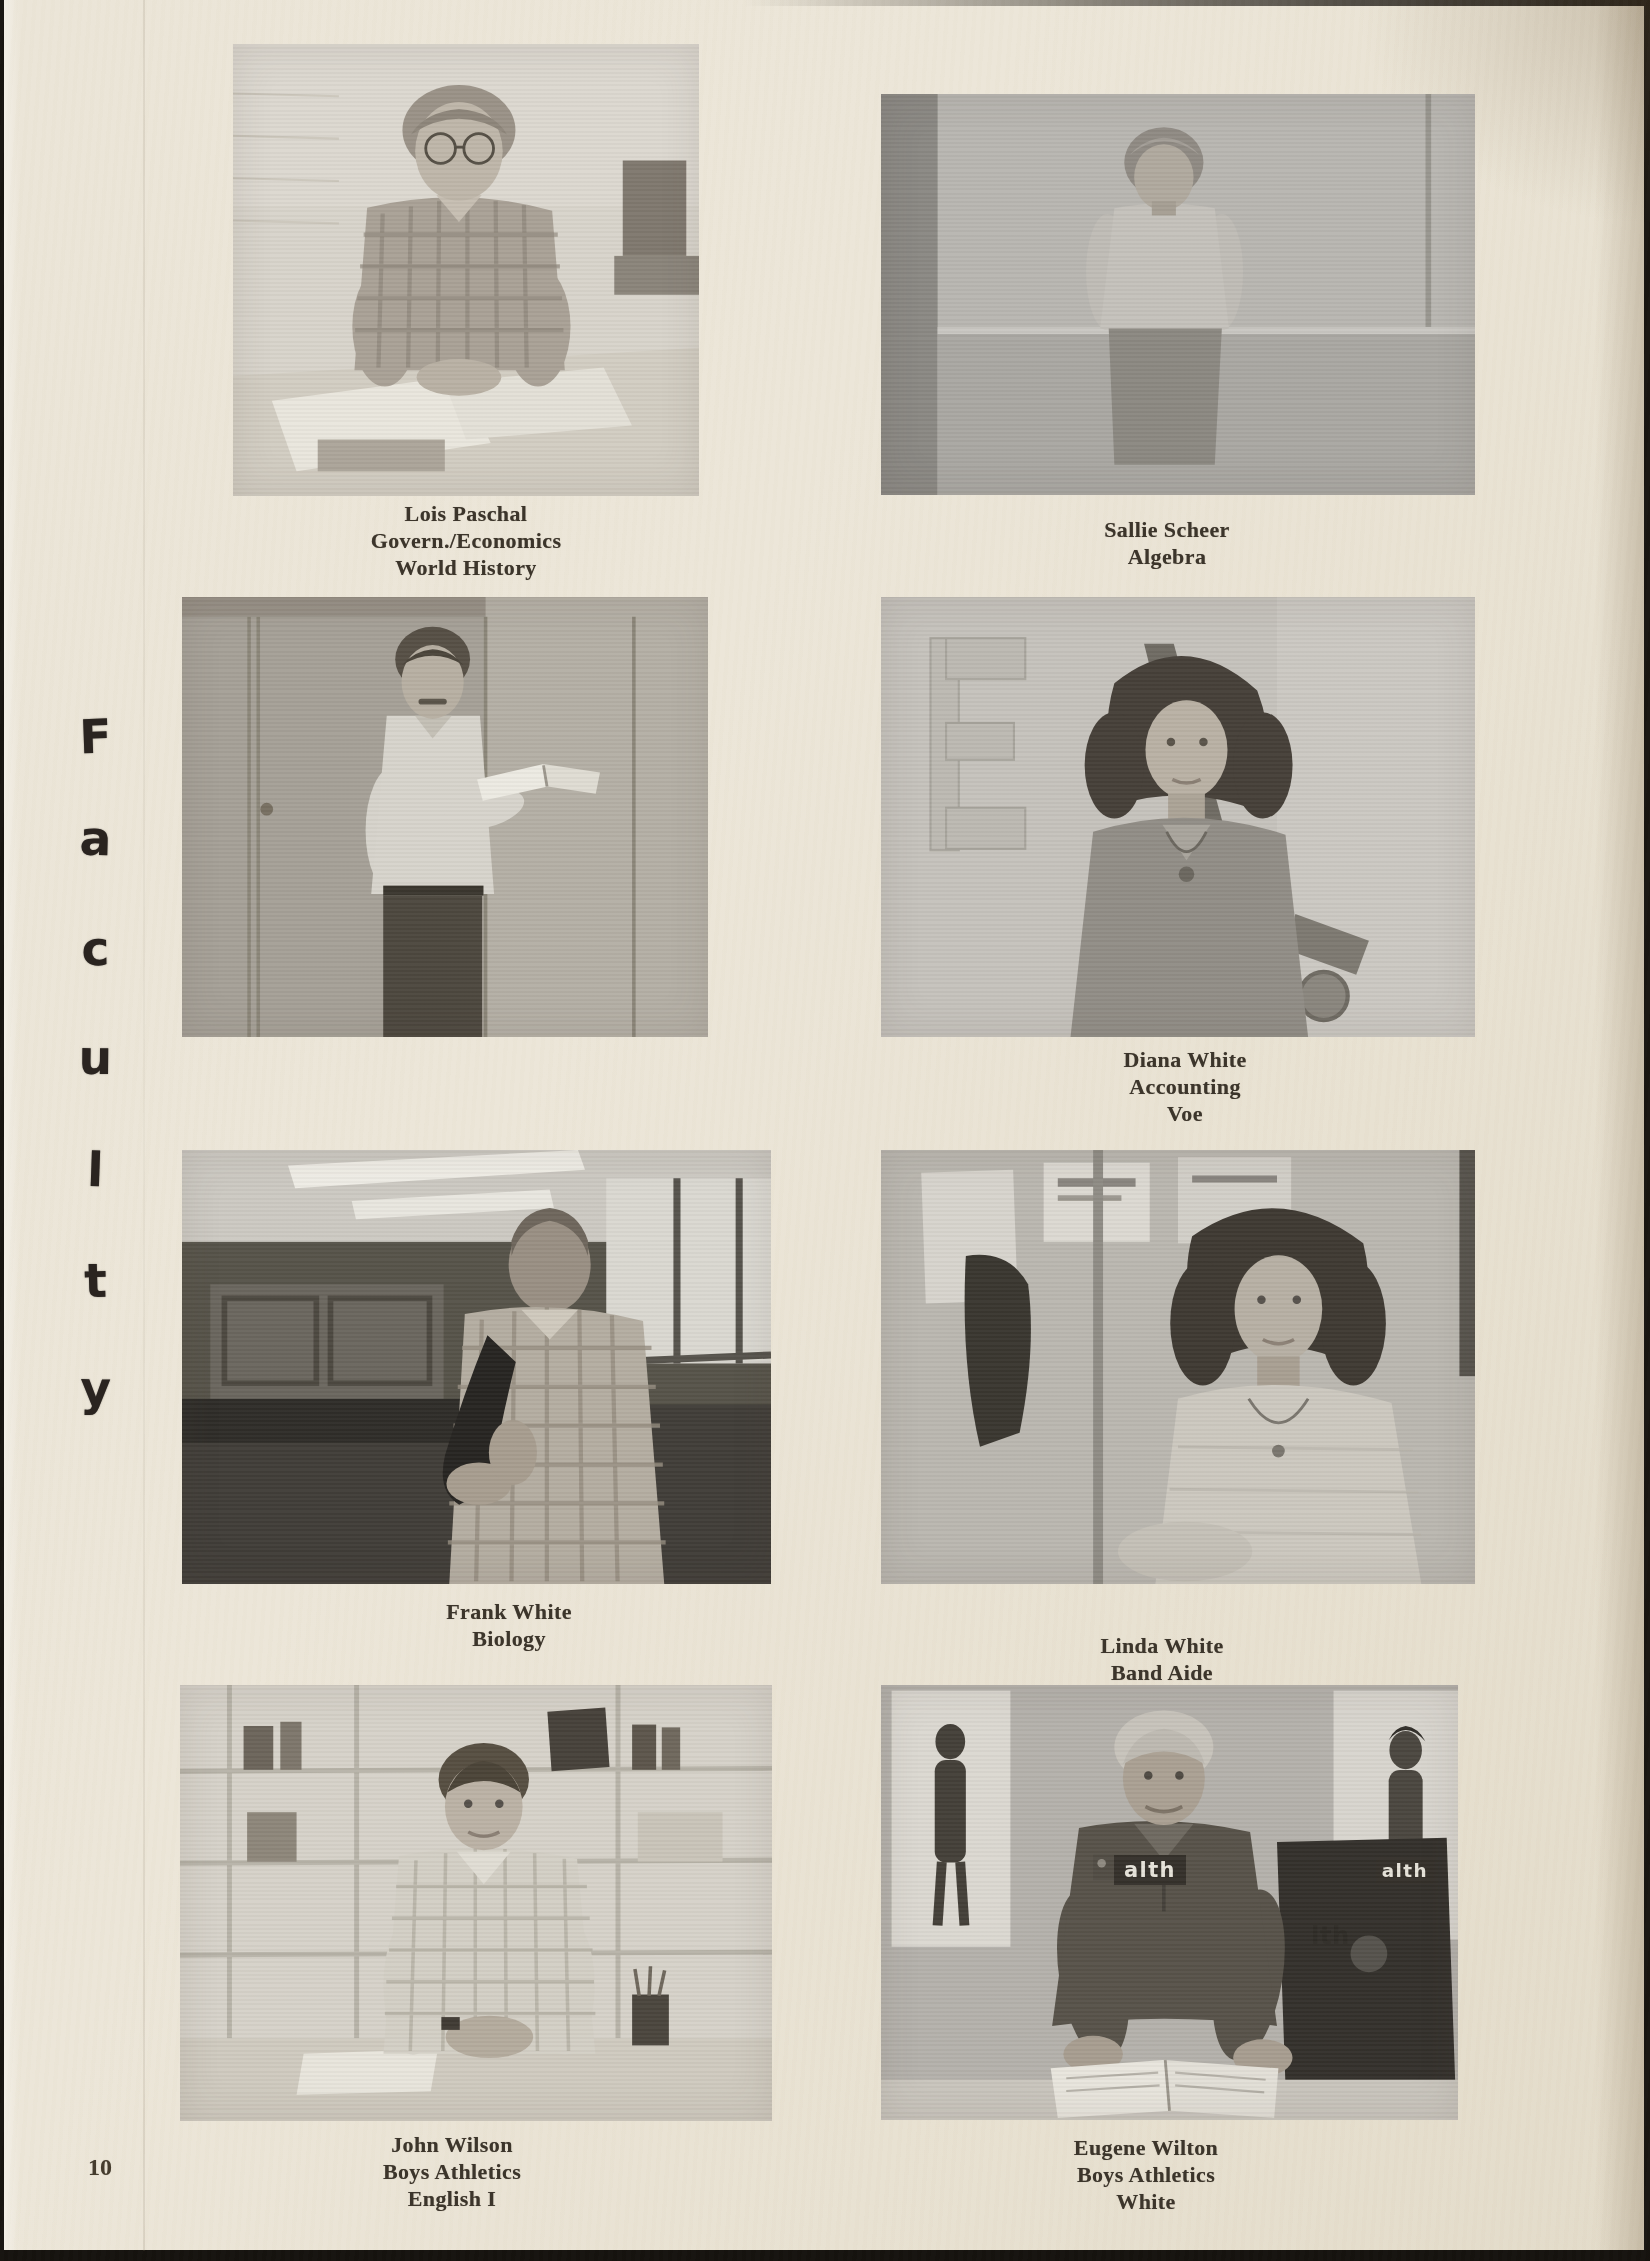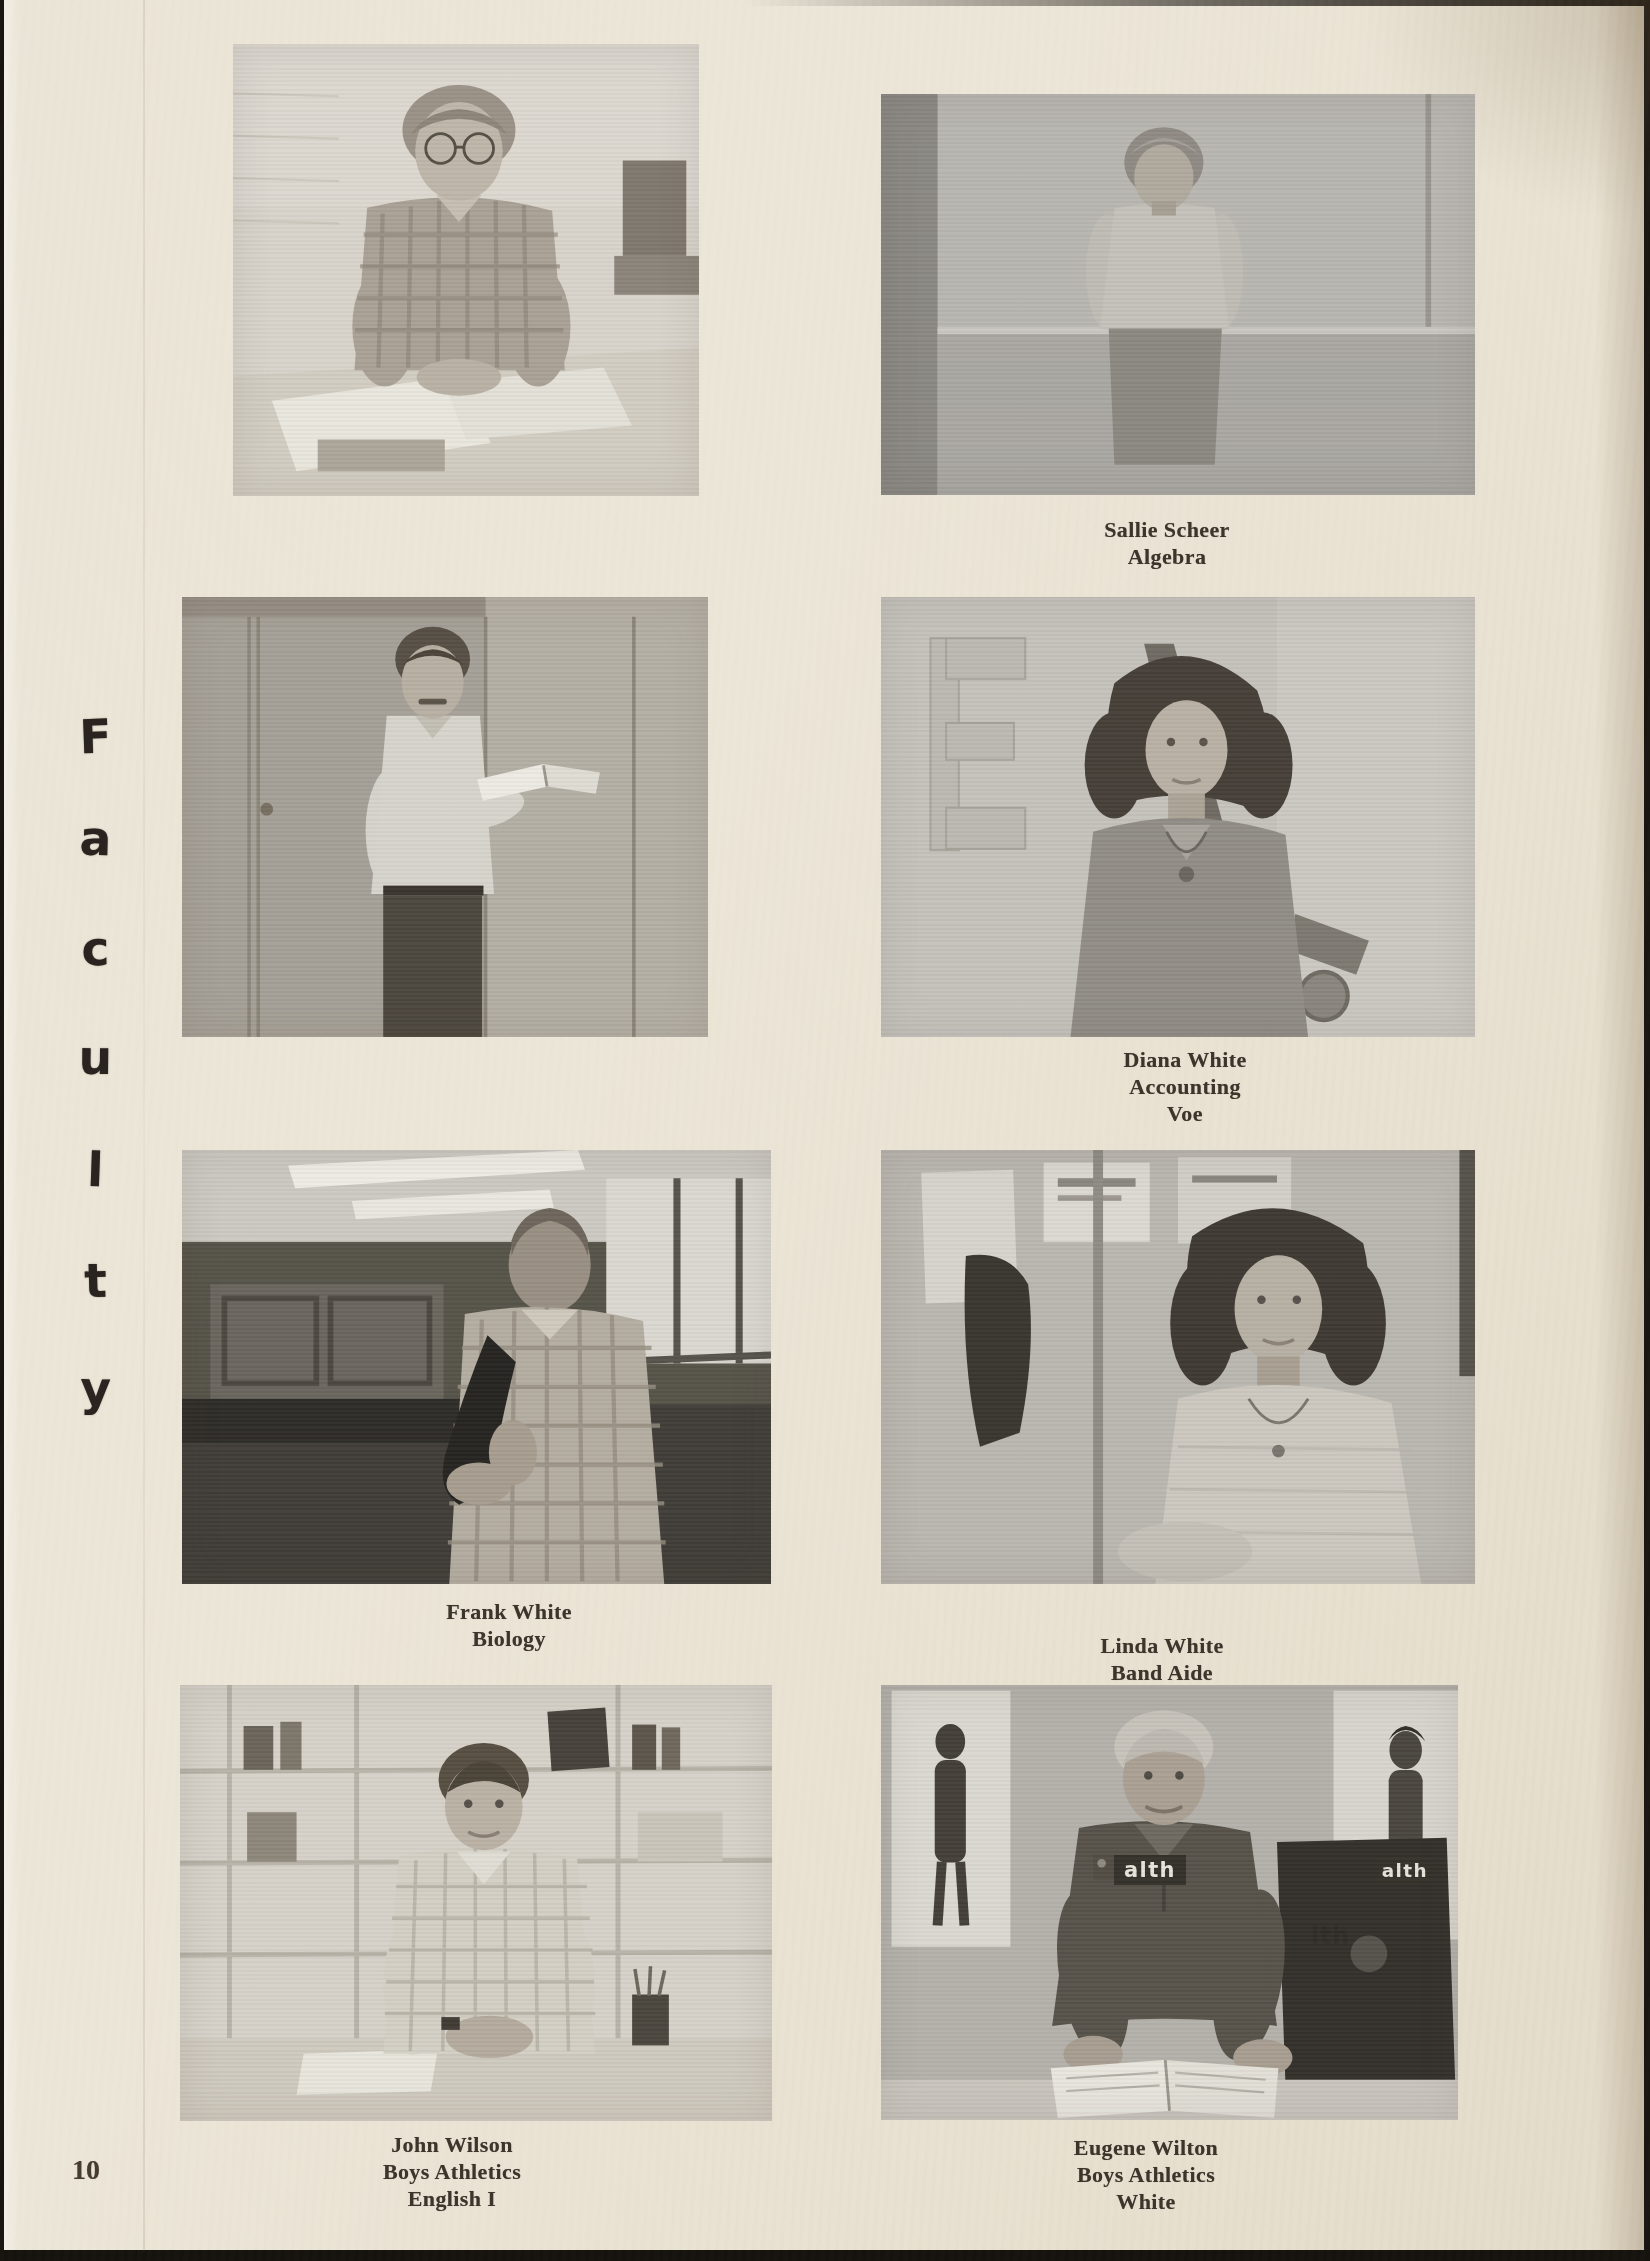--- a/index.html
+++ b/index.html
@@ -36,22 +36,22 @@
     background:repeating-linear-gradient(0deg,rgba(255,255,255,.03) 0 2.1px,rgba(40,35,30,.03) 2.1px 4.2px);
     box-shadow:inset 0 0 42px rgba(70,60,50,.12);}
   .photo-label{position:absolute;font-family:"DejaVu Sans",sans-serif;font-weight:bold;}
   .label-chip{background:#34302a;color:#e6e3da;font-size:21px;line-height:30px;padding:0 10px;
     letter-spacing:1.4px;}
   .label-dark{color:#2e2b26;font-size:24px;letter-spacing:0.7px;}
   
   .caption{position:absolute;transform:translateX(-50%);text-align:center;white-space:nowrap;}
   .cap-line{font-family:"Liberation Serif",serif;font-weight:bold;font-size:22px;line-height:27px;
     color:#3c352b;letter-spacing:0.4px;text-shadow:0 0 0.7px rgba(60,50,40,.45);}
-  .page-number{position:absolute;left:72px;top:2154px;font-family:"Liberation Serif",serif;
-    font-weight:bold;font-size:28px;color:#453c2e;text-shadow:0 0 0.7px rgba(60,50,40,.4);}
+  .page-number{position:absolute;left:88px;top:2154px;font-family:"Liberation Serif",serif;
+    font-weight:bold;font-size:24px;color:#453c2e;text-shadow:0 0 0.7px rgba(60,50,40,.4);}
 </style>
 </head>
 <body>
 
 <div class="page">
 
   <div class="scan-left"></div>
   <div class="scan-left-white"></div>
   <div class="scan-right-shade"></div>
   <div class="scan-right"></div>
@@ -107,20 +107,25 @@
       <ellipse cx="320" cy="152" rx="62" ry="70" fill="#beb6a9"></ellipse>
       <path d="M252 128 Q320 84 388 128 Q370 96 320 92 Q272 96 252 128 Z" fill="#8d857a"></path>
       <g fill="none" stroke="#544e44" stroke-width="4">
         <circle cx="294" cy="148" r="21"></circle>
           <circle cx="348" cy="148" r="21"></circle>
         <line x1="315" y1="146" x2="327" y2="146"></line>
       </g>
       <ellipse cx="320" cy="472" rx="60" ry="26" fill="#b9b1a4"></ellipse>
     </svg>
   </figure>
+  <div class="caption" style="left:466px;top:500px;">
+    <div class="cap-line">Lois Paschal</div>
+    <div class="cap-line">Govern./Economics</div>
+    <div class="cap-line">World History</div>
+  </div>
 
   <figure class="photo-fig" style="left:881px;top:94px;width:594px;height:401px;">
     <svg viewBox="0 0 840 568" preserveAspectRatio="none">
       <rect x="0" y="0" width="840" height="568" fill="#b1afaa"></rect>
       <rect x="80" y="0" width="760" height="330" fill="#b8b6b1"></rect>
       <rect x="0" y="0" width="80" height="568" fill="#8a8883"></rect>
       <rect x="80" y="330" width="760" height="10" fill="#c9c7c2"></rect>
       <rect x="80" y="340" width="760" height="228" fill="#a9a7a2"></rect>
       <rect x="770" y="0" width="8" height="330" fill="#98968f"></rect>
       <ellipse cx="320" cy="252" rx="30" ry="82" fill="#bfbcb6"></ellipse>

